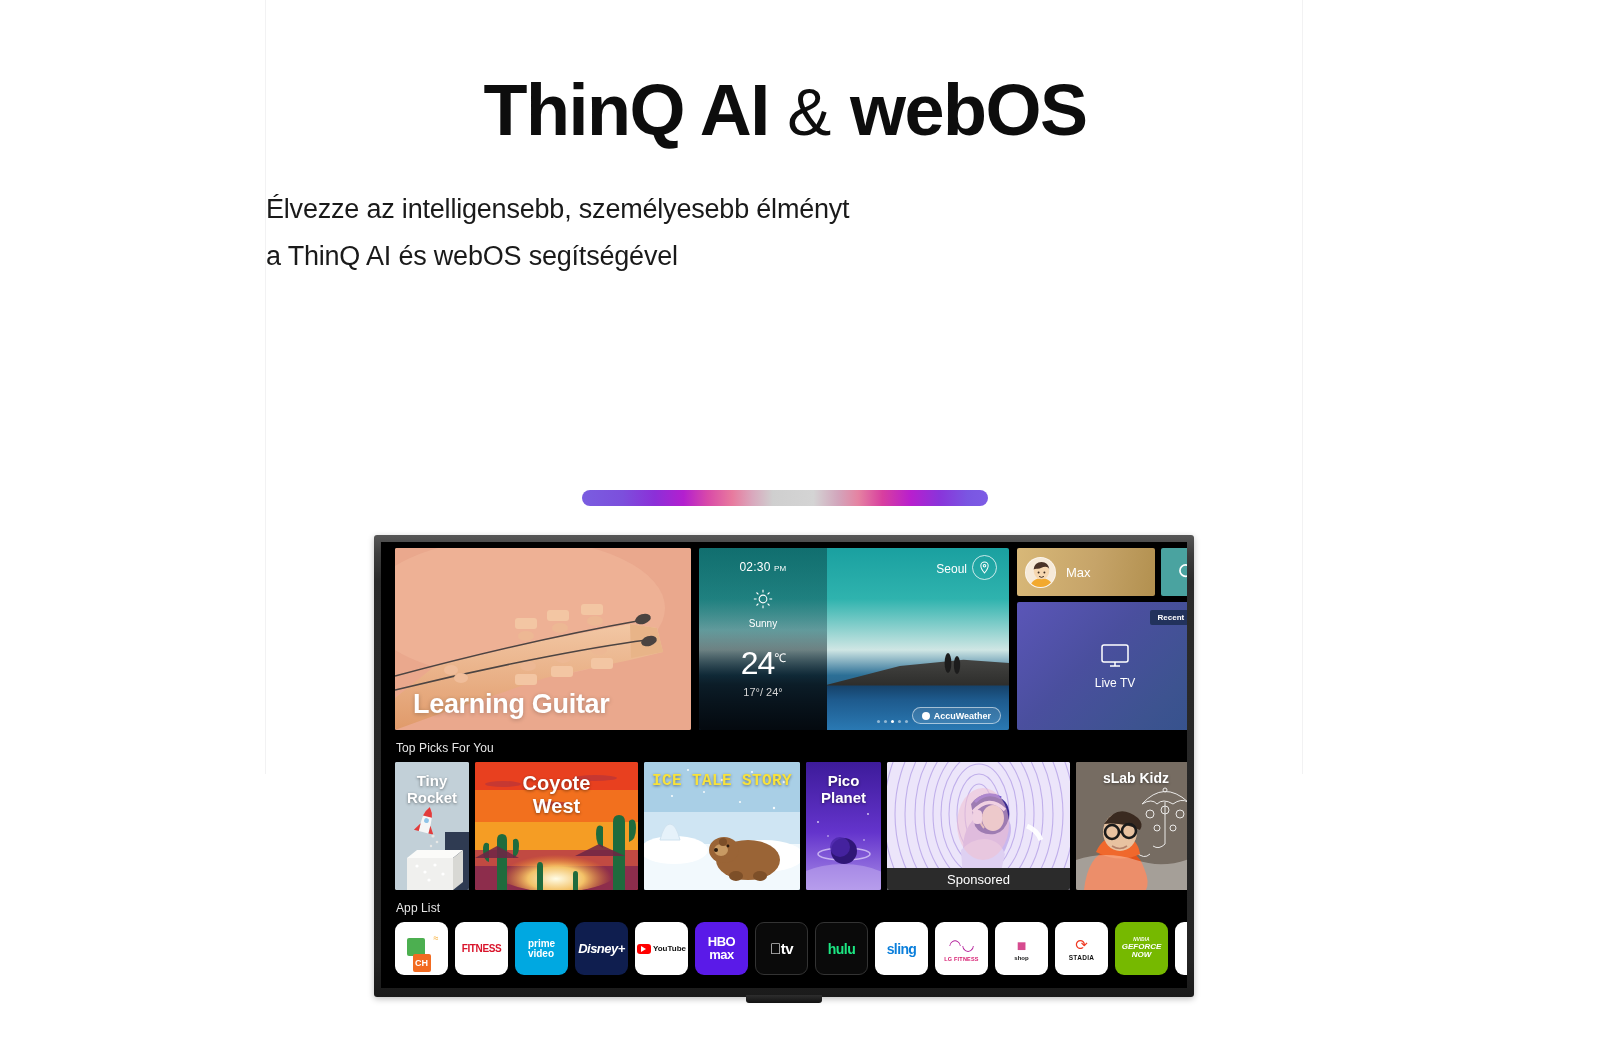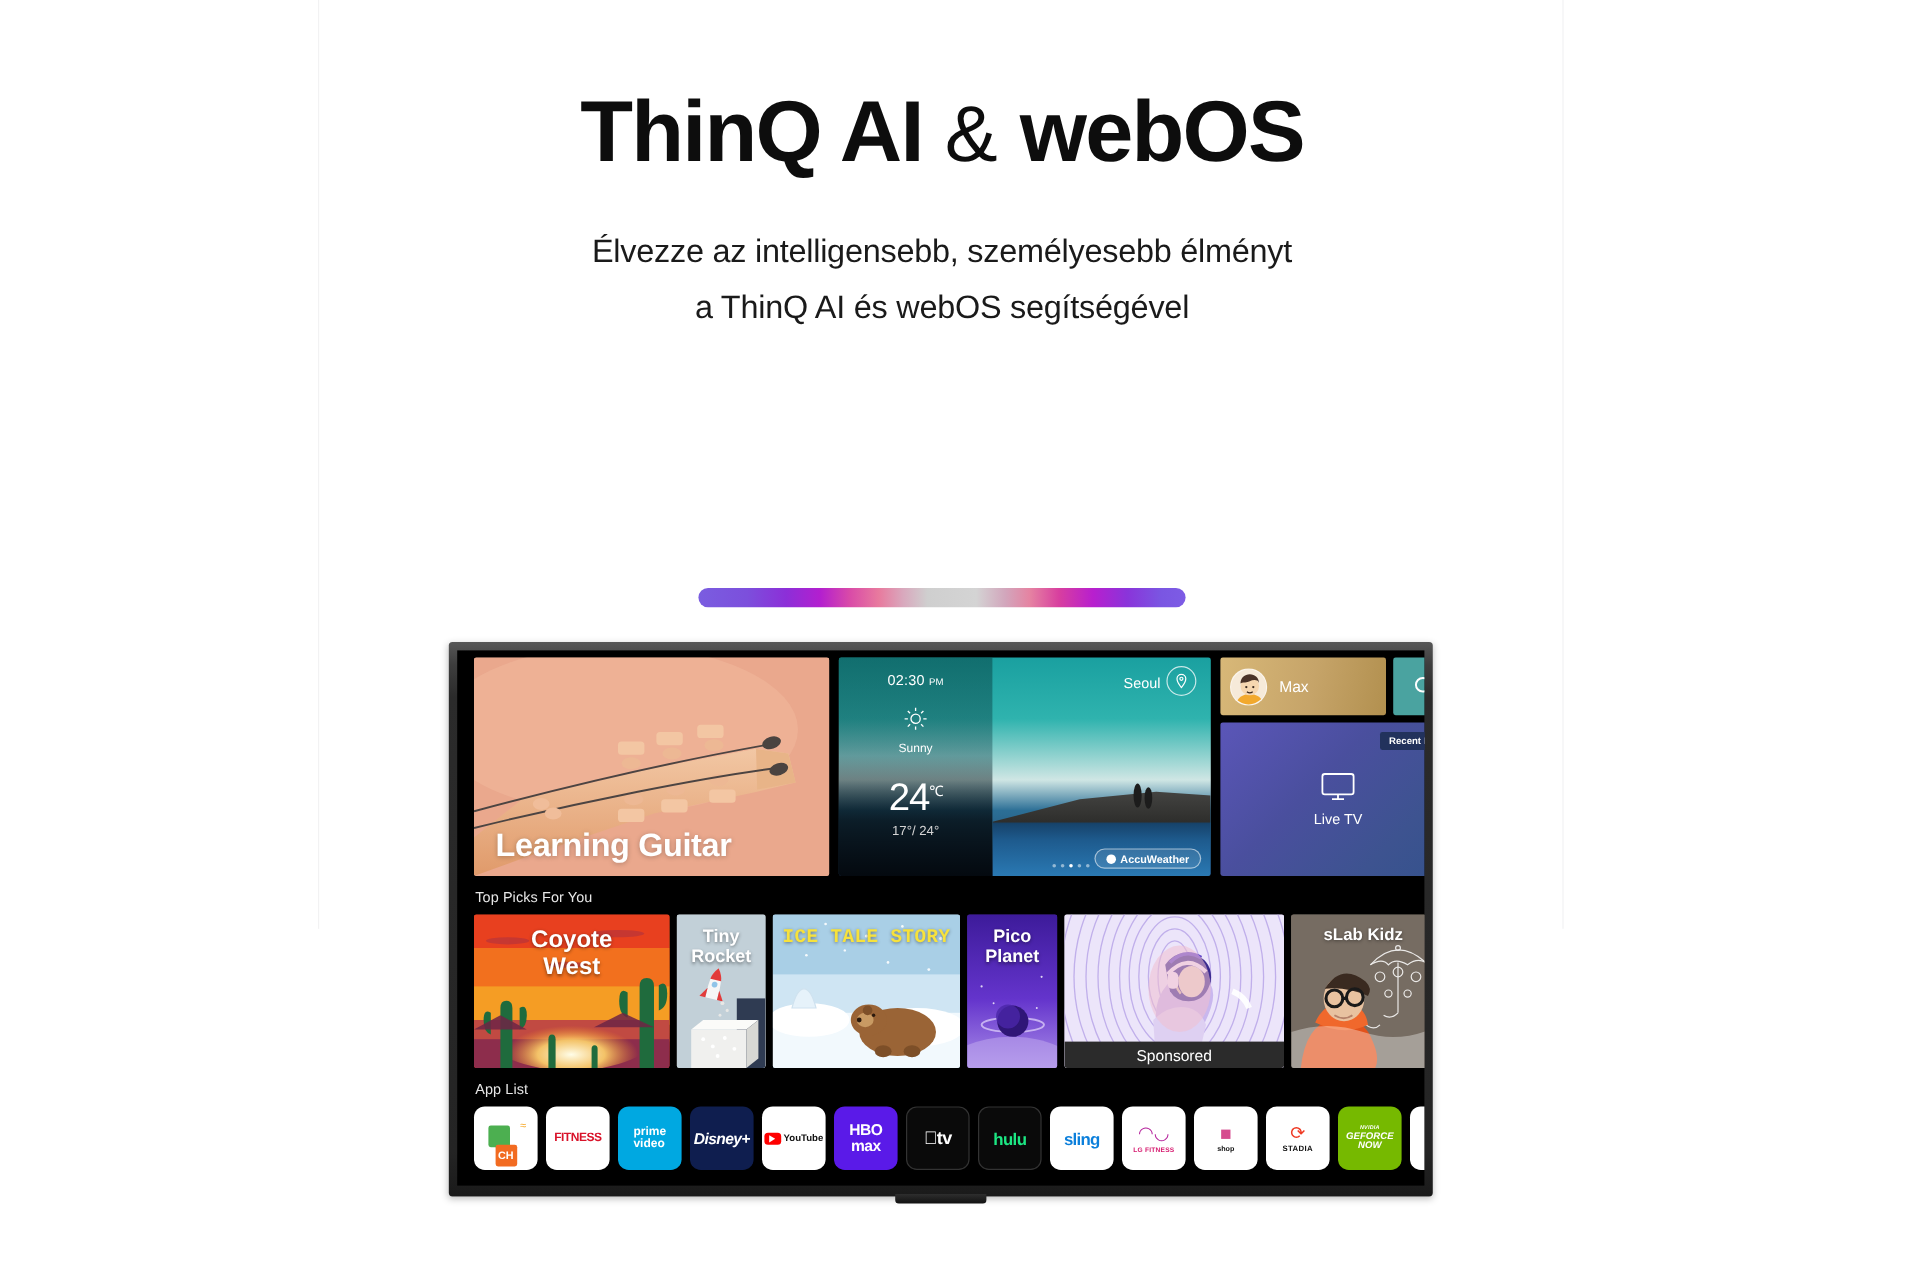--- a/index.html
+++ b/index.html
@@ -33,21 +33,20 @@
     line-height: 1.08;
     white-space: nowrap;
   }
   .headline .amp {
     font-weight: 400;
     font-size: 66px;
     letter-spacing: 0px;
   }
   .subhead {
     position: absolute; left: 0; top: 186px; width: 1038px;
-    text-align: center;
     font-size: 27px;
     font-weight: 400;
     color: #1a1a1a;
     line-height: 1.74;
     letter-spacing: -0.2px;
   }
   .subhead div { white-space: nowrap; }
 
   
   .gradient-bar {
@@ -450,20 +449,53 @@
                       <path d="M15 19v4"></path>
                 </svg>
                 <div class="livetv-label">Live TV</div>
               </div>
             </div>
           </div>
 
           <div class="section-label">Top Picks For You</div>
           <div class="picks-row">
 
+            <div class="pick p-tiny">
+              <svg viewBox="0 0 74 128" preserveAspectRatio="none" style="position:absolute;inset:0;width:100%;height:100%">
+                <rect width="74" height="128" fill="#c2d0d8"></rect>
+                <rect x="50" y="70" width="24" height="58" fill="#2f3b52"></rect>
+                <rect x="12" y="96" width="46" height="32" fill="#f0f0ee"></rect>
+                <path d="M12 96 L22 88 L68 88 L58 96Z" fill="#fbfbf9"></path>
+                <path d="M58 96 L68 88 L68 120 L58 128Z" fill="#d8d8d4"></path>
+                <g fill="#ffffff">
+                  <circle cx="22" cy="104" r="1.6"></circle>
+                      <circle cx="30" cy="110" r="1.6"></circle>
+                      <circle cx="40" cy="103" r="1.6"></circle>
+                  <circle cx="48" cy="112" r="1.6"></circle>
+                      <circle cx="34" cy="118" r="1.6"></circle>
+                </g>
+                <g transform="translate(31,44) rotate(14)">
+                  <path d="M4 0 q5 7 5 16 v10 H-1 V16 q0-9 5-16z" fill="#f6f6f6"></path>
+                  <path d="M4 0 q4 5 4.6 10 H-0.6 Q0 5 4 0z" fill="#e23b3b"></path>
+                  <path d="M-1 18 l-5 8 h5z" fill="#e23b3b"></path>
+                      <path d="M9 18 l5 8 h-5z" fill="#e23b3b"></path>
+                  <circle cx="4" cy="14" r="2.4" fill="#8fc4e8"></circle>
+                </g>
+                <g fill="#e8e8e6">
+                  <circle cx="38" cy="74" r="1.6"></circle>
+                      <circle cx="42" cy="80" r="1.3"></circle>
+                      <circle cx="36" cy="84" r="1.2"></circle>
+                </g>
+              </svg>
+              <div class="pick-title">
+                <span>Tiny</span><br>
+                <span>Rocket</span>
+              </div>
+            </div>
+
             <div class="pick p-coyote">
               <svg viewBox="0 0 163 128" preserveAspectRatio="none" style="position:absolute;inset:0;width:100%;height:100%">
                 <defs>
                       <radialGradient id="sun" cx="50%" cy="78%" r="40%">
                   <stop offset="0" stop-color="#fffde8"></stop>
                         <stop offset="0.5" stop-color="#ffd36b" stop-opacity="0.9"></stop>
                         <stop offset="1" stop-color="#f59121" stop-opacity="0"></stop>
                 </radialGradient>
                     </defs>
                 <rect width="163" height="128" fill="#e8401f"></rect>
@@ -491,53 +523,20 @@
                   <path d="M0 96 L22 84 L44 96Z"></path>
                       <path d="M100 94 L124 82 L150 94Z"></path>
                 </g>
               </svg>
               <div class="pick-title">
                 <span>Coyote</span><br>
                 <span>West</span>
               </div>
             </div>
 
-            <div class="pick p-tiny">
-              <svg viewBox="0 0 74 128" preserveAspectRatio="none" style="position:absolute;inset:0;width:100%;height:100%">
-                <rect width="74" height="128" fill="#c2d0d8"></rect>
-                <rect x="50" y="70" width="24" height="58" fill="#2f3b52"></rect>
-                <rect x="12" y="96" width="46" height="32" fill="#f0f0ee"></rect>
-                <path d="M12 96 L22 88 L68 88 L58 96Z" fill="#fbfbf9"></path>
-                <path d="M58 96 L68 88 L68 120 L58 128Z" fill="#d8d8d4"></path>
-                <g fill="#ffffff">
-                  <circle cx="22" cy="104" r="1.6"></circle>
-                      <circle cx="30" cy="110" r="1.6"></circle>
-                      <circle cx="40" cy="103" r="1.6"></circle>
-                  <circle cx="48" cy="112" r="1.6"></circle>
-                      <circle cx="34" cy="118" r="1.6"></circle>
-                </g>
-                <g transform="translate(31,44) rotate(14)">
-                  <path d="M4 0 q5 7 5 16 v10 H-1 V16 q0-9 5-16z" fill="#f6f6f6"></path>
-                  <path d="M4 0 q4 5 4.6 10 H-0.6 Q0 5 4 0z" fill="#e23b3b"></path>
-                  <path d="M-1 18 l-5 8 h5z" fill="#e23b3b"></path>
-                      <path d="M9 18 l5 8 h-5z" fill="#e23b3b"></path>
-                  <circle cx="4" cy="14" r="2.4" fill="#8fc4e8"></circle>
-                </g>
-                <g fill="#e8e8e6">
-                  <circle cx="38" cy="74" r="1.6"></circle>
-                      <circle cx="42" cy="80" r="1.3"></circle>
-                      <circle cx="36" cy="84" r="1.2"></circle>
-                </g>
-              </svg>
-              <div class="pick-title">
-                <span>Tiny</span><br>
-                <span>Rocket</span>
-              </div>
-            </div>
-
             <div class="pick p-ice">
               <svg viewBox="0 0 156 128" preserveAspectRatio="none" style="position:absolute;inset:0;width:100%;height:100%">
                 <rect width="156" height="128" fill="#a9cfe6"></rect>
                 <rect y="50" width="156" height="40" fill="#cfe5f3"></rect>
                 <rect y="82" width="156" height="46" fill="#f2f9fd"></rect>
                 <g fill="#ffffff" opacity="0.9">
                   <circle cx="14" cy="14" r="1.3"></circle>
                       <circle cx="44" cy="8" r="1.1"></circle>
                       <circle cx="78" cy="18" r="1.3"></circle>
                   <circle cx="108" cy="10" r="1.1"></circle>

